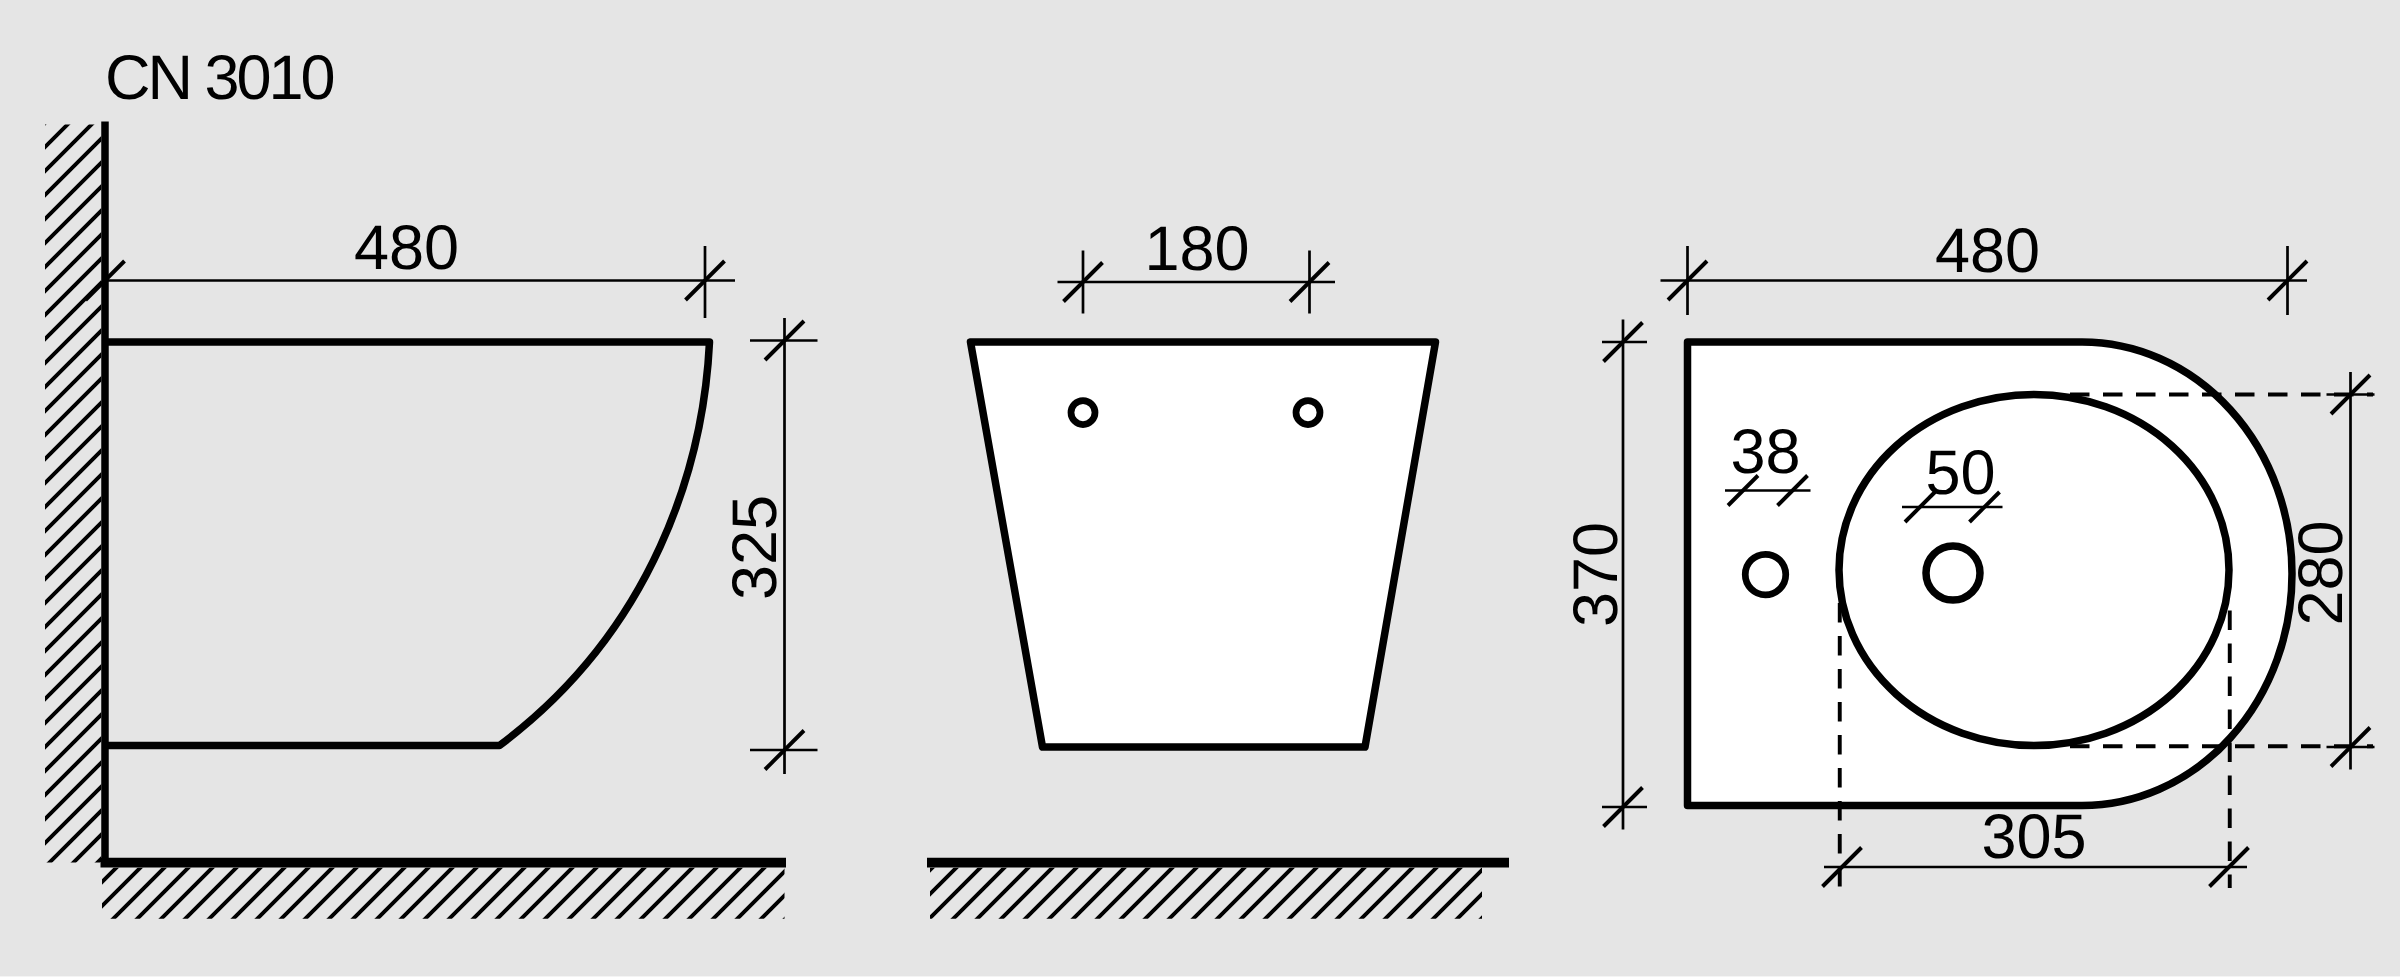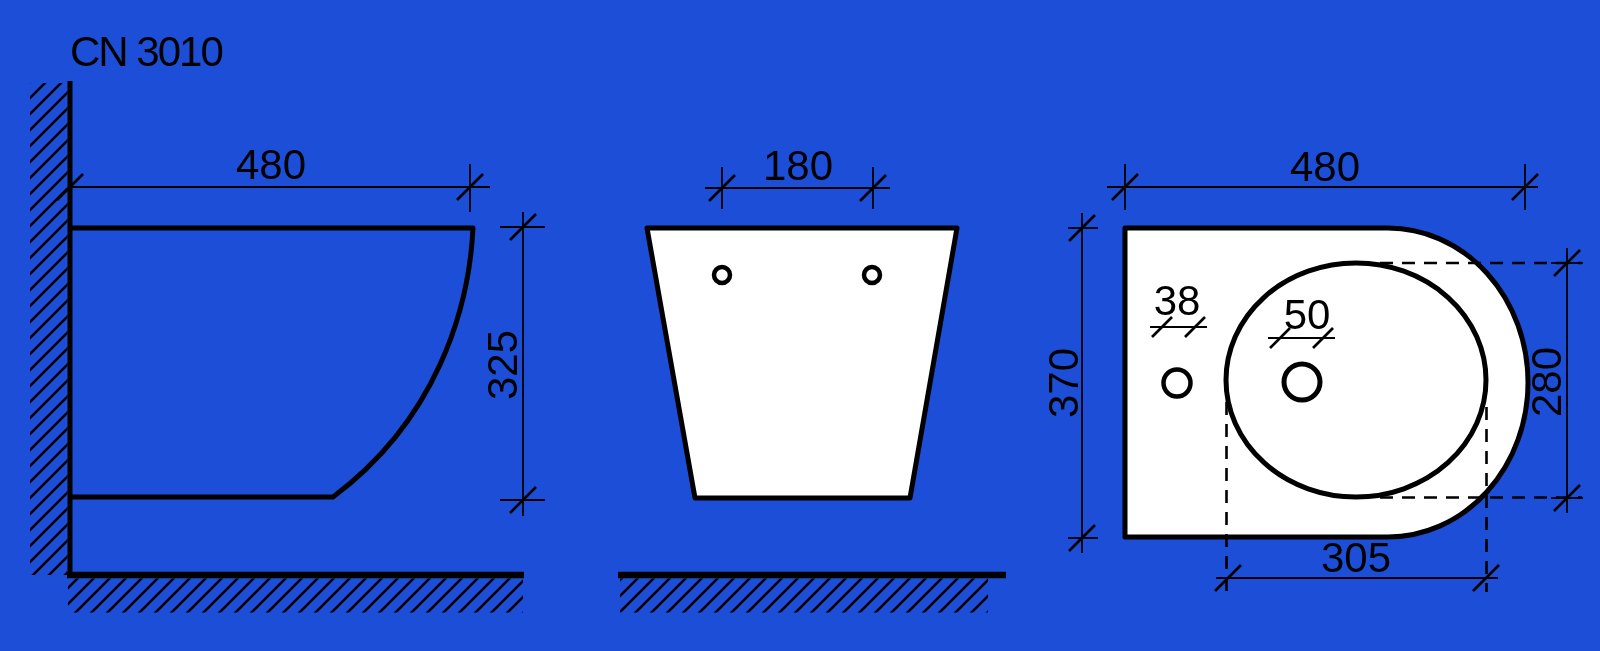--- a/index.html
+++ b/index.html
@@ -1,16 +1,16 @@
 <!DOCTYPE html>
 <html><head>
 <meta charset="utf-8">
 <style>
   html,body{margin:0;padding:0;background:#ffffff;}
-  .sheet{position:relative;width:1600px;height:651px;background:#1d4ed8;overflow:hidden;}
+  .sheet{position:relative;width:1600px;height:651px;background:#e5e5e5;overflow:hidden;}
   svg{display:block;}
   .outline{fill:none;stroke:#000;stroke-width:5;stroke-linejoin:round;}
   .filled{fill:#ffffff;stroke:#000;stroke-width:5;stroke-linejoin:round;}
   .wall{stroke:#000;stroke-width:5;}
   .floor{stroke:#000;stroke-width:6.5;}
   .dim{stroke:#000;stroke-width:1.8;fill:none;}
   .tick{stroke:#000;stroke-width:2.6;fill:none;}
   .dash{stroke:#000;stroke-width:2.6;fill:none;stroke-dasharray:13 9;}
   .hole{fill:#ffffff;stroke:#000;}
   text{font-family:"Liberation Sans",sans-serif;fill:#000;}

